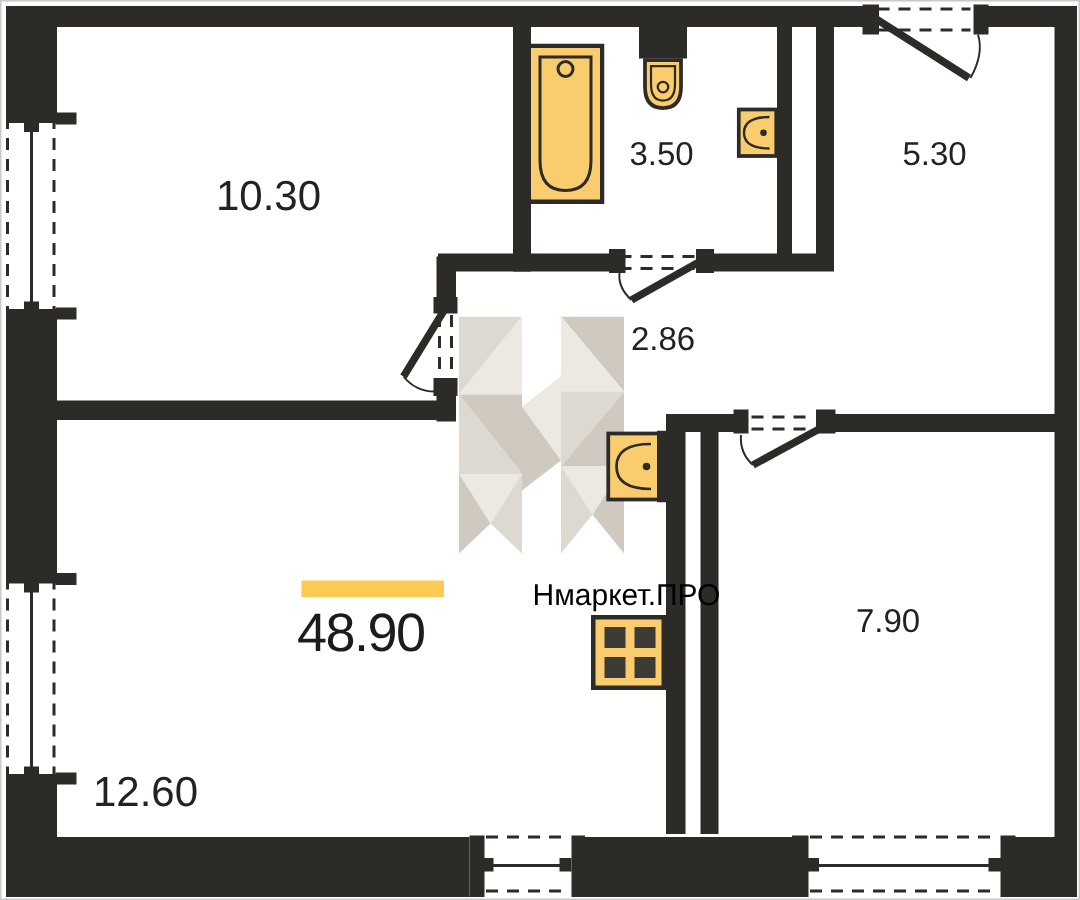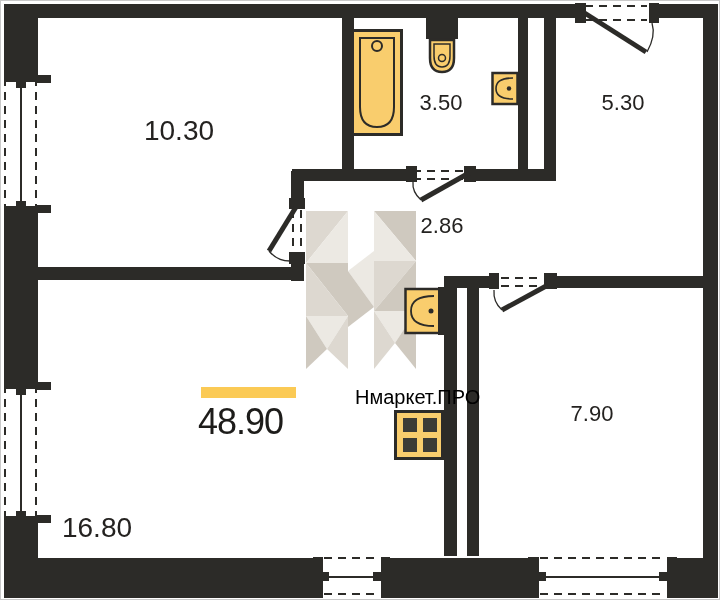--- a/index.html
+++ b/index.html
@@ -177,19 +177,19 @@
       <path d="M501,309 Q492,301 493,289" stroke="#2c2b28" stroke-width="1.3" fill="none"></path>
     </g>
   </svg>
 
 
   <div class="room-label" style="left:178px;top:130px">10.30</div>
   <div class="room-label label-sm" style="left:440px;top:102px">3.50</div>
   <div class="room-label label-sm" style="left:622px;top:102px">5.30</div>
   <div class="room-label label-sm" style="left:441px;top:225px">2.86</div>
   <div class="room-label label-sm" style="left:591px;top:413px">7.90</div>
-  <div class="room-label" style="left:96px;top:527px">16.80</div>
+  <div class="room-label" style="left:96px;top:527px">12.60</div>
 
   <div class="total-bar"></div>
   <div class="total-value">48.90</div>
   <div class="brand-text">Нмаркет.ПРО</div>
 
 </div>
 
 </body></html>

